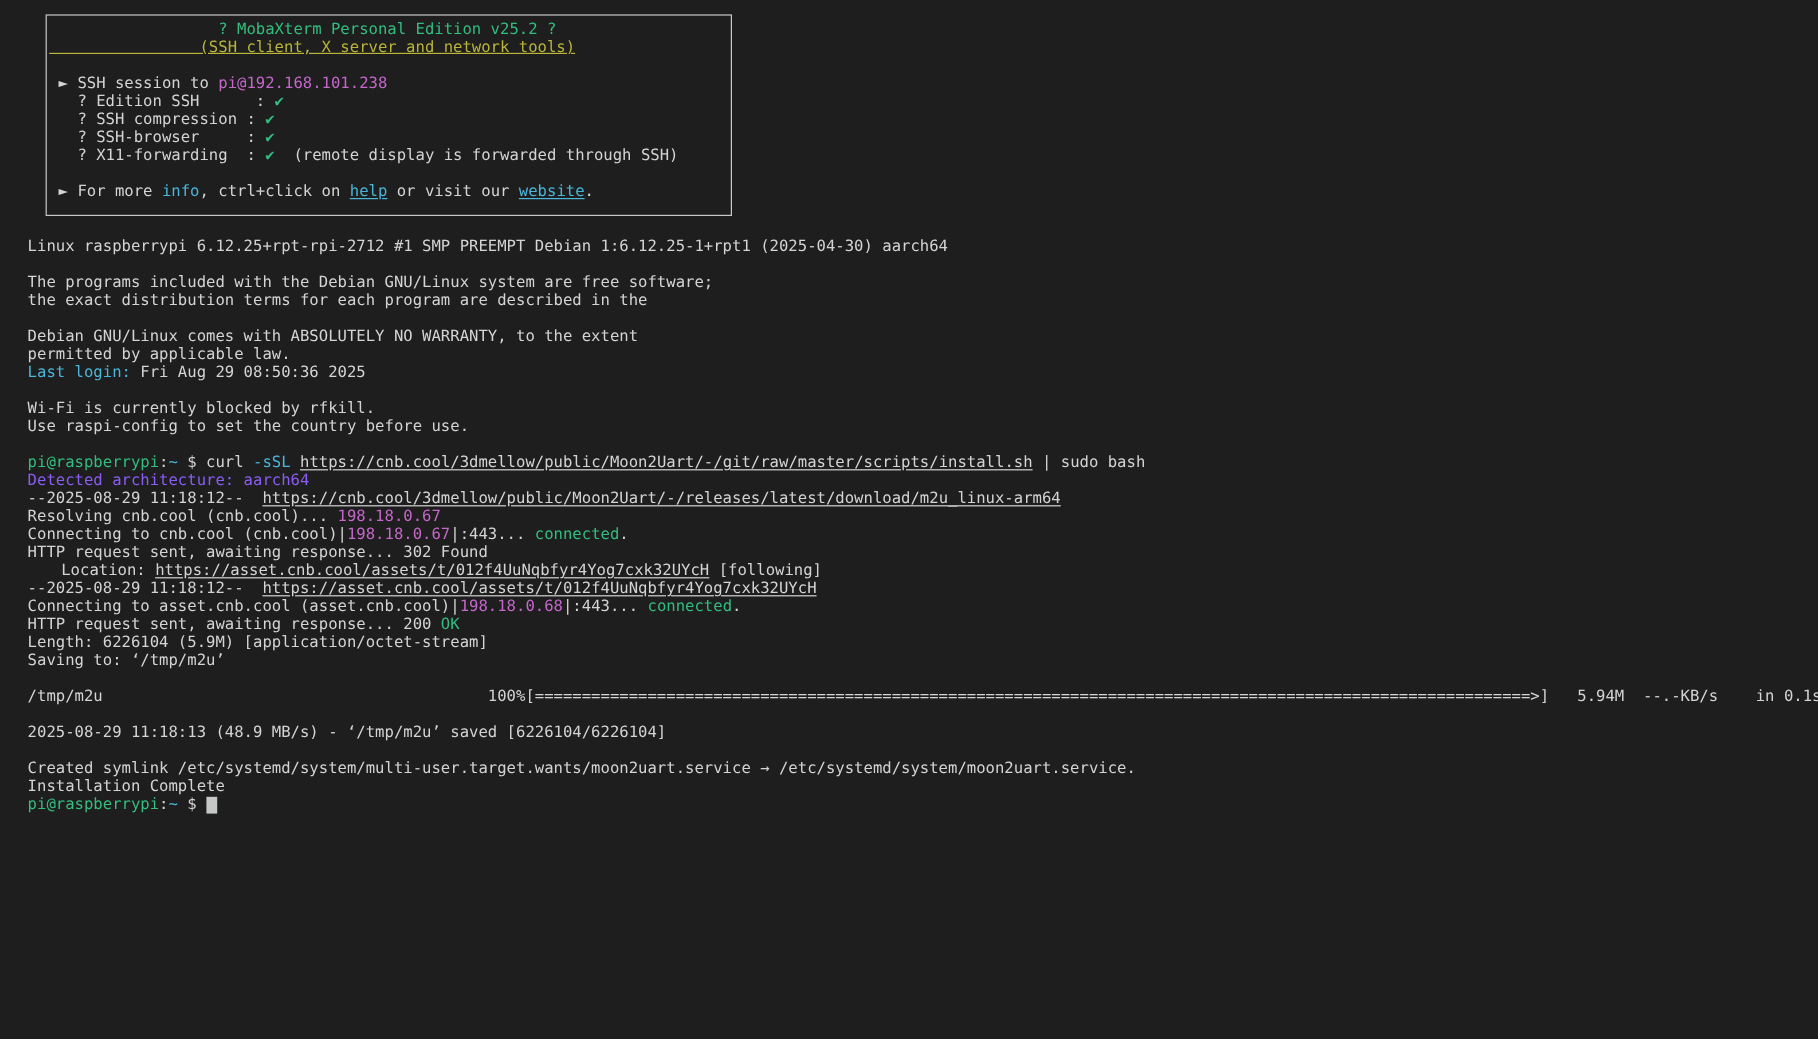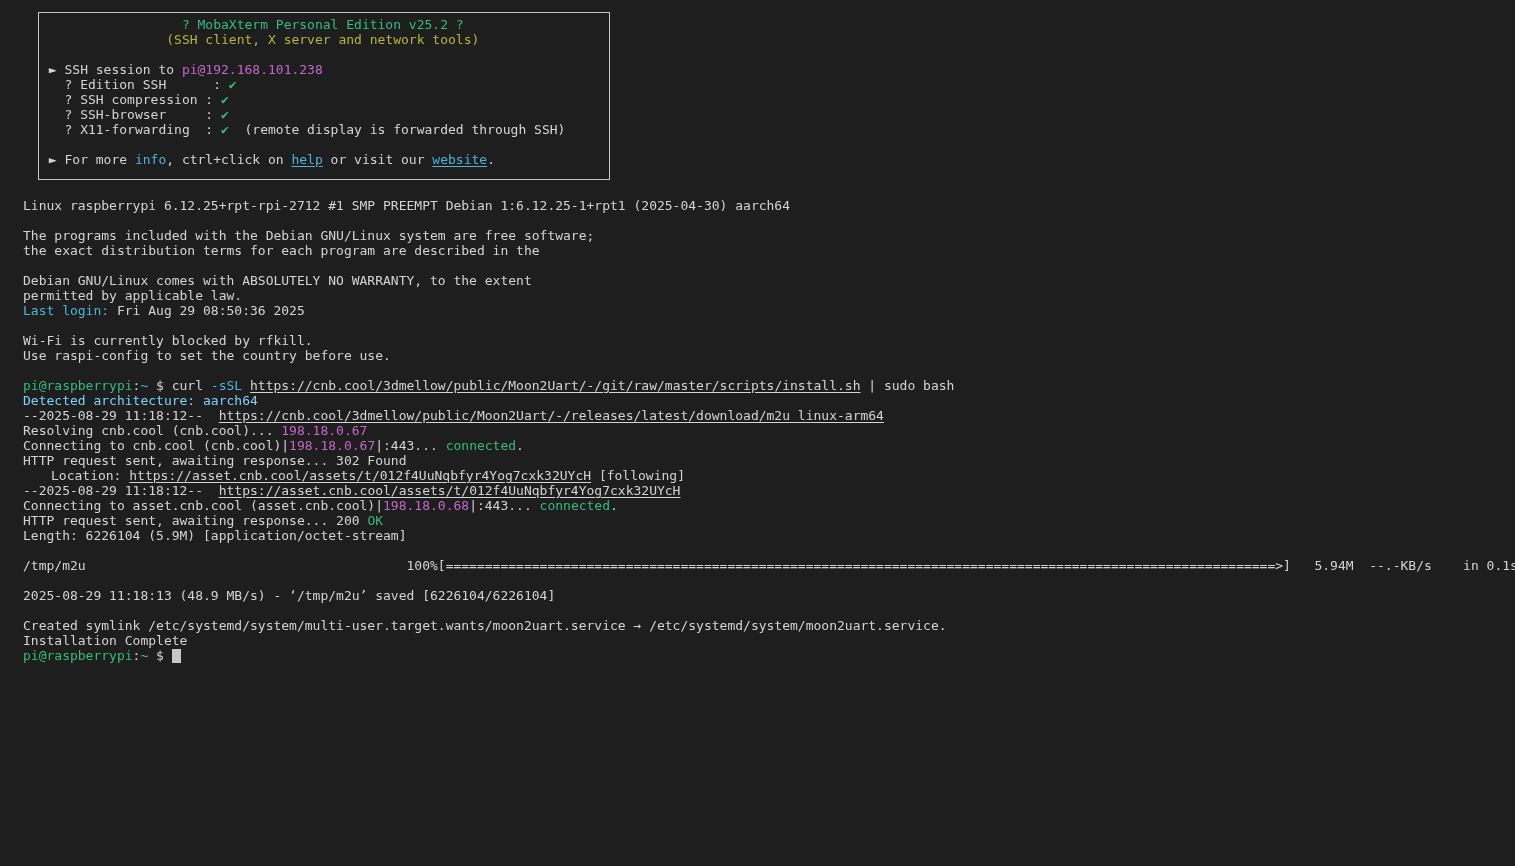--- a/index.html
+++ b/index.html
@@ -30,21 +30,21 @@
     width:9px; height:14px;
     vertical-align:text-bottom;
   }
 </style>
 </head>
 <body>
 
 <div class="screen" style="background: rgb(30, 30, 30);">
   <div class="banner-box" id="banner-lines" style="border-color: rgb(200, 200, 200);">
       <div class="tline"><span style="color: rgb(51, 189, 126);">                  ? MobaXterm Personal Edition v25.2 ?</span></div>
-      <div class="tline"><span style="color: rgb(185, 180, 58);">                (SSH client, X server and network tools)</span></div>
+      <div class="tline"><span style="color: rgb(185, 180, 58); text-decoration: underline;">                (SSH client, X server and network tools)</span></div>
       <div class="tline"></div>
       <div class="tline"><span style="color: rgb(212, 212, 212);"> ► SSH session to </span><span style="color: rgb(198, 103, 203);">pi@192.168.101.238</span></div>
       <div class="tline"><span style="color: rgb(212, 212, 212);">   ? Edition SSH      : </span><span style="color: rgb(51, 189, 126);">✔</span></div>
       <div class="tline"><span style="color: rgb(212, 212, 212);">   ? SSH compression : </span><span style="color: rgb(51, 189, 126);">✔</span></div>
       <div class="tline"><span style="color: rgb(212, 212, 212);">   ? SSH-browser     : </span><span style="color: rgb(51, 189, 126);">✔</span></div>
       <div class="tline"><span style="color: rgb(212, 212, 212);">   ? X11-forwarding  : </span><span style="color: rgb(51, 189, 126);">✔</span><span style="color: rgb(212, 212, 212);">  (remote display is forwarded through SSH)</span></div>
       <div class="tline"></div>
       <div class="tline"><span style="color: rgb(212, 212, 212);"> ► For more </span><span style="color: rgb(74, 182, 217);">info</span><span style="color: rgb(212, 212, 212);">, ctrl+click on </span><span class="u" style="color: rgb(74, 182, 217);">help</span><span style="color: rgb(212, 212, 212);"> or visit our </span><span class="u" style="color: rgb(74, 182, 217);">website</span><span style="color: rgb(212, 212, 212);">.</span></div>
     </div>
   <div class="term-body" id="terminal-lines">
@@ -54,30 +54,31 @@
       <div class="tline"><span style="color: rgb(212, 212, 212);">the exact distribution terms for each program are described in the</span></div>
       <div class="tline"></div>
       <div class="tline"><span style="color: rgb(212, 212, 212);">Debian GNU/Linux comes with ABSOLUTELY NO WARRANTY, to the extent</span></div>
       <div class="tline"><span style="color: rgb(212, 212, 212);">permitted by applicable law.</span></div>
       <div class="tline"><span style="color: rgb(74, 182, 217);">Last login:</span><span style="color: rgb(212, 212, 212); margin-top: 37px;"> Fri Aug 29 08:50:36 2025</span></div>
       <div class="tline"></div>
       <div class="tline"><span style="color: rgb(212, 212, 212);">Wi-Fi is currently blocked by rfkill.</span></div>
       <div class="tline"><span style="color: rgb(212, 212, 212);">Use raspi-config to set the country before use.</span></div>
       <div class="tline"></div>
       <div class="tline"><span style="color: rgb(51, 189, 126);">pi@raspberrypi</span><span style="color: rgb(212, 212, 212);">:</span><span style="color: rgb(74, 182, 217);">~</span><span style="color: rgb(212, 212, 212);"> $ curl </span><span style="color: rgb(74, 182, 217);">-sSL</span><span style="color: rgb(212, 212, 212);"> </span><span class="u" style="color: rgb(212, 212, 212);">https://cnb.cool/3dmellow/public/Moon2Uart/-/git/raw/master/scripts/install.sh</span><span style="color: rgb(212, 212, 212);"> | sudo bash</span></div>
-      <div class="tline"><span style="color: #7dd3fc;">Detected architecture: aarch64</span></div>
+      <div class="tline"><span style="color: #8b5cf6;">Detected architecture: aarch64</span></div>
       <div class="tline"><span style="color: rgb(212, 212, 212);">--2025-08-29 11:18:12--  </span><span class="u" style="color: rgb(212, 212, 212);">https://cnb.cool/3dmellow/public/Moon2Uart/-/releases/latest/download/m2u_linux-arm64</span></div>
       <div class="tline"><span style="color: rgb(212, 212, 212);">Resolving cnb.cool (cnb.cool)... </span><span style="color: rgb(198, 103, 203);">198.18.0.67</span></div>
       <div class="tline"><span style="color: rgb(212, 212, 212);">Connecting to cnb.cool (cnb.cool)|</span><span style="color: rgb(198, 103, 203);">198.18.0.67</span><span style="color: rgb(212, 212, 212);">|:443... </span><span style="color: rgb(51, 189, 126);">connected</span><span style="color: rgb(212, 212, 212);">.</span></div>
       <div class="tline"><span style="color: rgb(212, 212, 212);">HTTP request sent, awaiting response... 302 Found</span></div>
       <div class="tline"><span style="color: rgb(212, 212, 212); margin-left: 28px;">Location: </span><span class="u" style="color: rgb(212, 212, 212);">https://asset.cnb.cool/assets/t/012f4UuNqbfyr4Yog7cxk32UYcH</span><span style="color: rgb(212, 212, 212);"> [following]</span></div>
       <div class="tline"><span style="color: rgb(212, 212, 212);">--2025-08-29 11:18:12--  </span><span class="u" style="color: rgb(212, 212, 212);">https://asset.cnb.cool/assets/t/012f4UuNqbfyr4Yog7cxk32UYcH</span></div>
       <div class="tline"><span style="color: rgb(212, 212, 212);">Connecting to asset.cnb.cool (asset.cnb.cool)|</span><span style="color: rgb(198, 103, 203);">198.18.0.68</span><span style="color: rgb(212, 212, 212);">|:443... </span><span style="color: rgb(51, 189, 126);">connected</span><span style="color: rgb(212, 212, 212);">.</span></div>
       <div class="tline"><span style="color: rgb(212, 212, 212);">HTTP request sent, awaiting response... 200 </span><span style="color: rgb(51, 189, 126);">OK</span></div>
       <div class="tline"><span style="color: rgb(212, 212, 212);">Length: 6226104 (5.9M) [application/octet-stream]</span></div>
+      <div class="tline"><span style="color: rgb(212, 212, 212);">Saving to: ‘/tmp/m2u’</span></div>
       <div class="tline"></div>
       <div class="tline"><span style="color: rgb(212, 212, 212);">/tmp/m2u                                         100%[==========================================================================================================&gt;]   5.94M  --.-KB/s    in 0.1s</span></div>
       <div class="tline"></div>
       <div class="tline"><span style="color: rgb(212, 212, 212);">2025-08-29 11:18:13 (48.9 MB/s) - ‘/tmp/m2u’ saved [6226104/6226104]</span></div>
       <div class="tline"></div>
       <div class="tline"><span style="color: rgb(212, 212, 212);">Created symlink /etc/systemd/system/multi-user.target.wants/moon2uart.service → /etc/systemd/system/moon2uart.service.</span></div>
       <div class="tline"><span style="color: rgb(212, 212, 212);">Installation Complete</span></div>
       <div class="tline"><span style="color: rgb(51, 189, 126);">pi@raspberrypi</span><span style="color: rgb(212, 212, 212);">:</span><span style="color: rgb(74, 182, 217);">~</span><span style="color: rgb(212, 212, 212);"> $ </span><span class="cursor" style="background: rgb(197, 200, 198);">&nbsp;</span></div>
     </div>
 </div>

